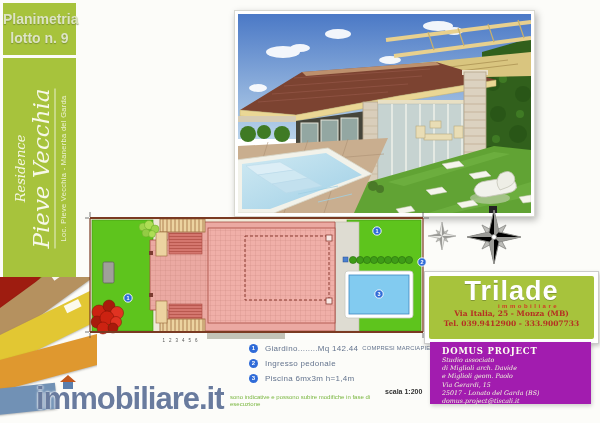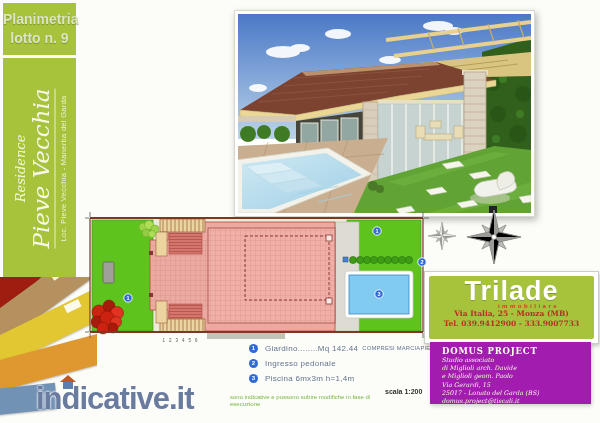--- a/index.html
+++ b/index.html
@@ -455,20 +455,20 @@
   <div class="studio-box">
     <div class="studio-title">DOMUS PROJECT</div>
     <div class="studio-line">Studio associato</div>
     <div class="studio-line">di Miglioli arch. Davide</div>
     <div class="studio-line">e Miglioli geom. Paolo</div>
     <div class="studio-line">Via Gerardi, 15</div>
     <div class="studio-line">25017 - Lonato del Garda (BS)</div>
     <div class="studio-line">domus.project@tiscali.it</div>
   </div>
 
-  <div class="watermark">indicative.it</div>
+  <div class="watermark">immobiliare.it</div>
   <svg class="wm-house" width="18" height="15" viewBox="0 0 18 15">
     <path d="M1,8 L9,1 L17,8 Z" fill="#c2581e"></path>
     <rect x="4" y="8" width="10" height="7" fill="#5b7fae"></rect>
   </svg>
   <div class="disclaimer">sono indicative e possono subire modifiche in fase di esecuzione</div>
 
 </div>
 
 </body></html>

